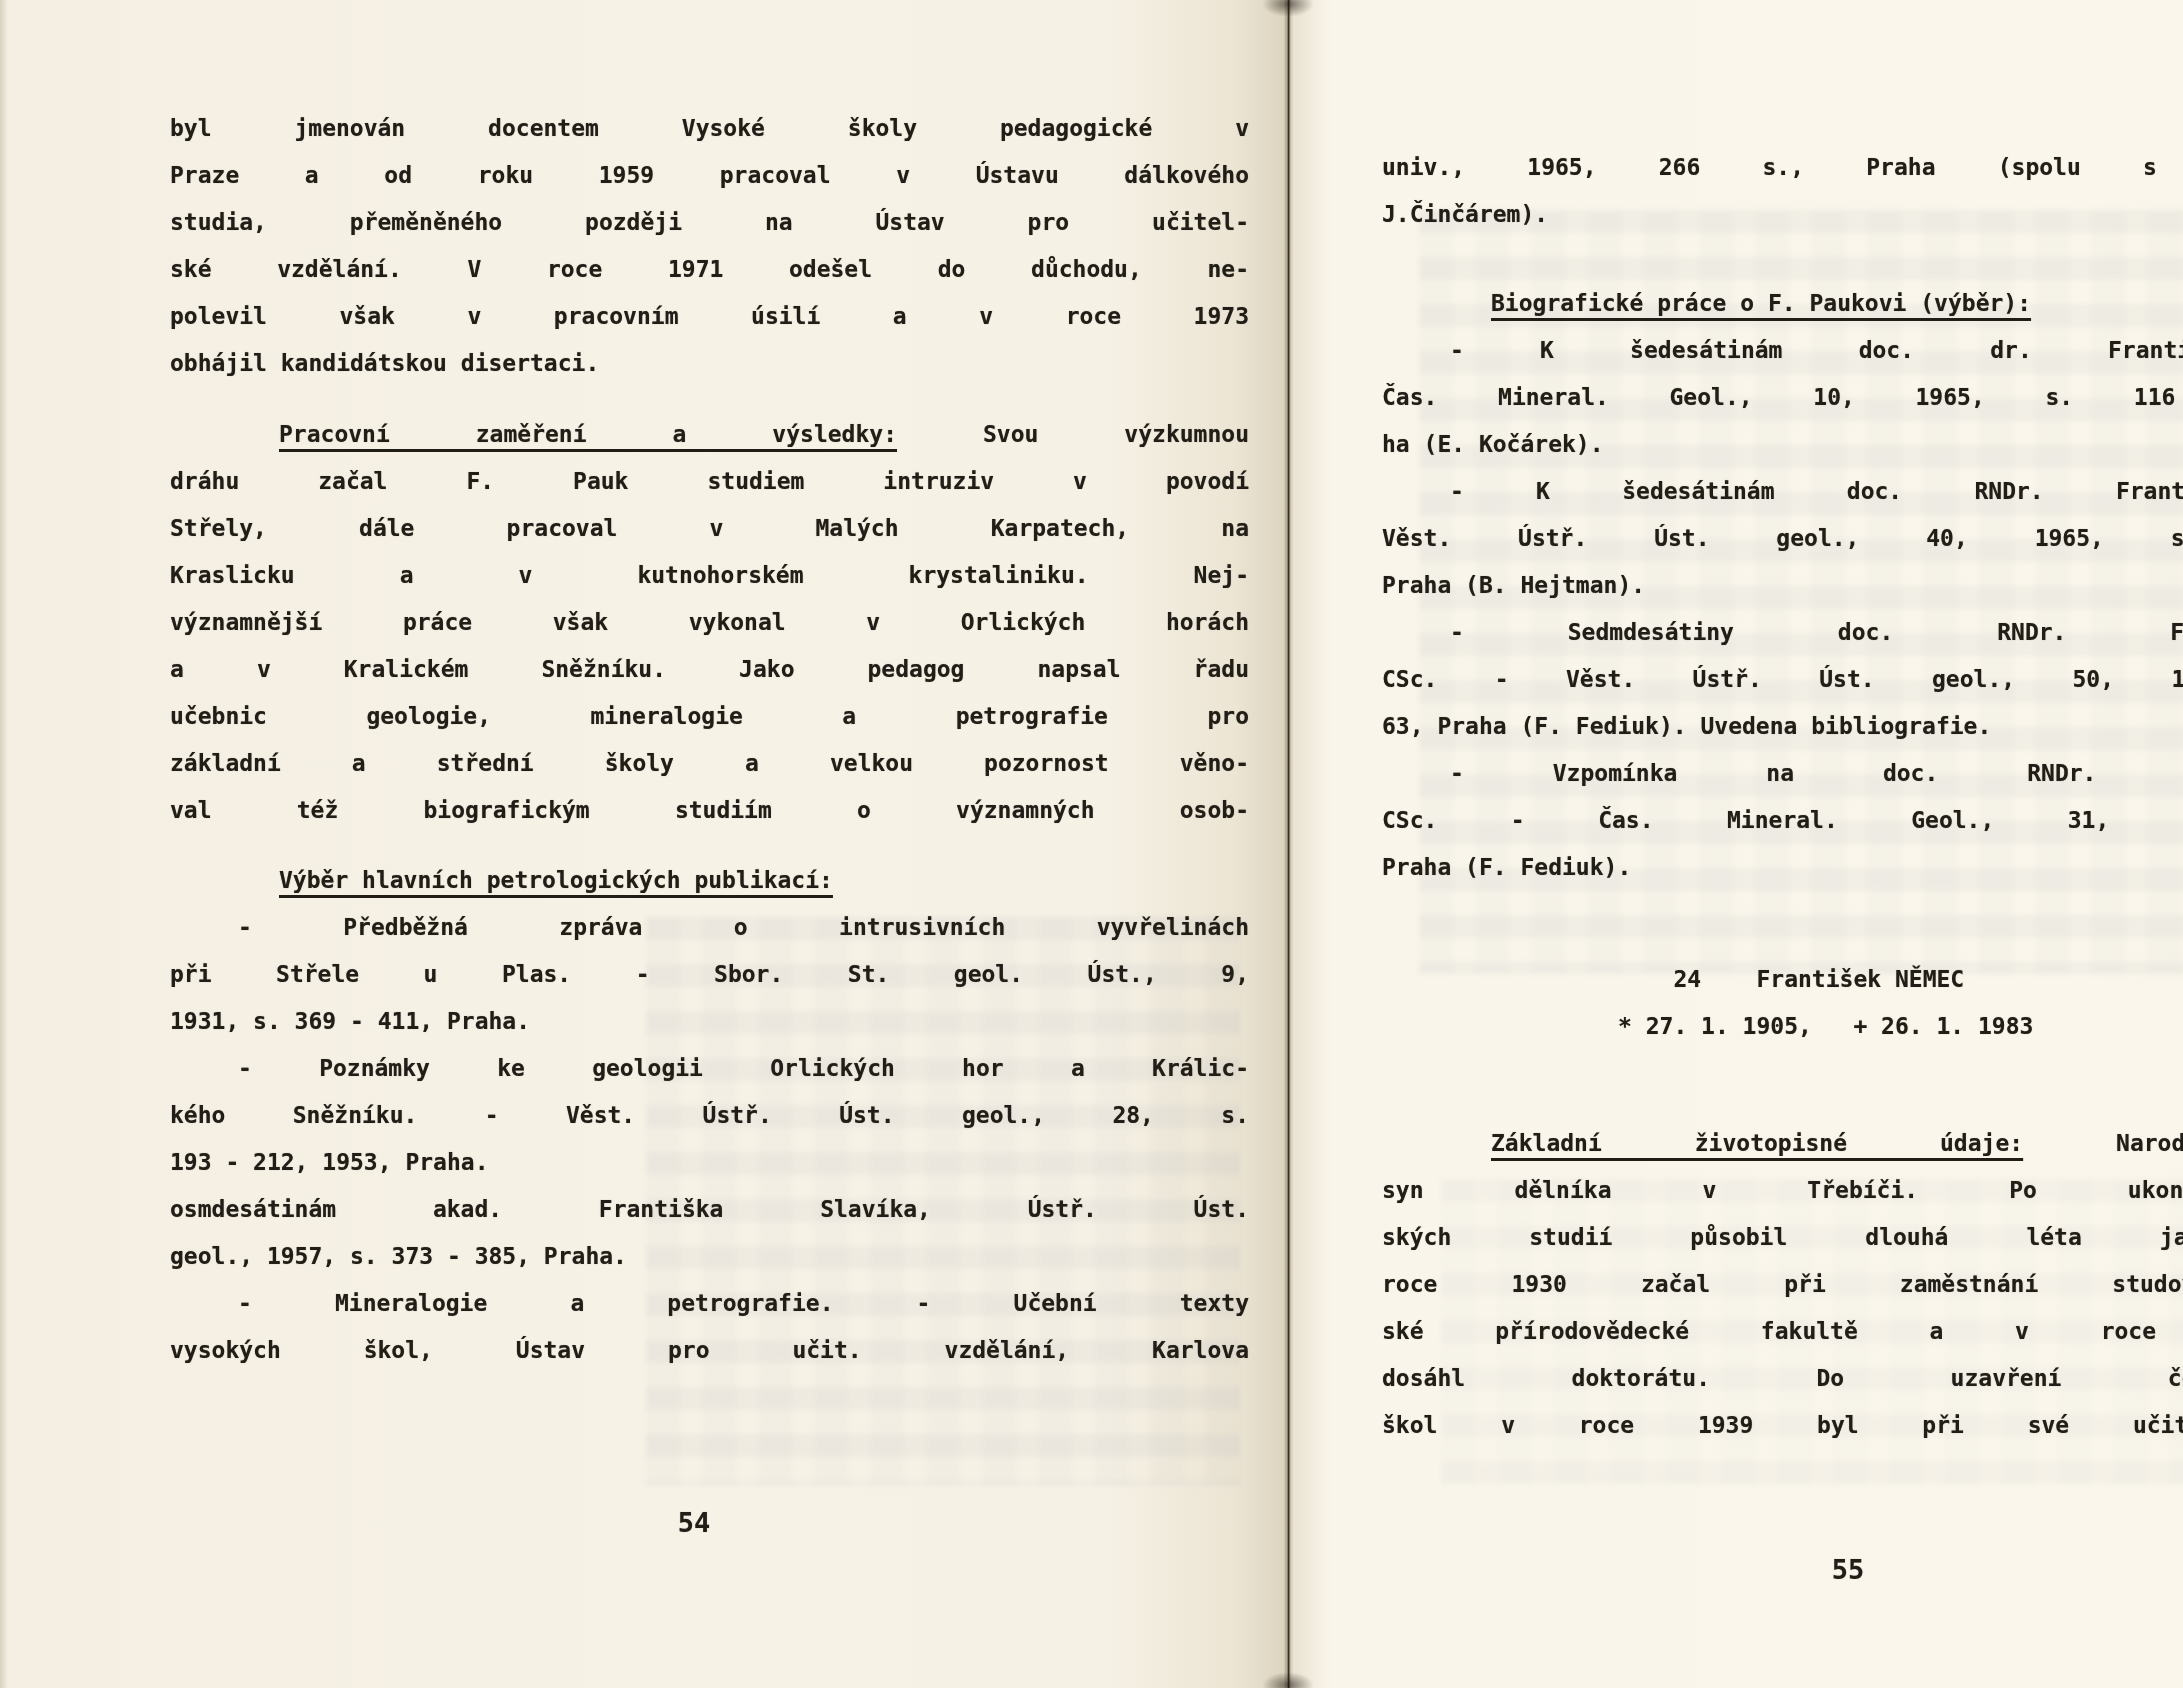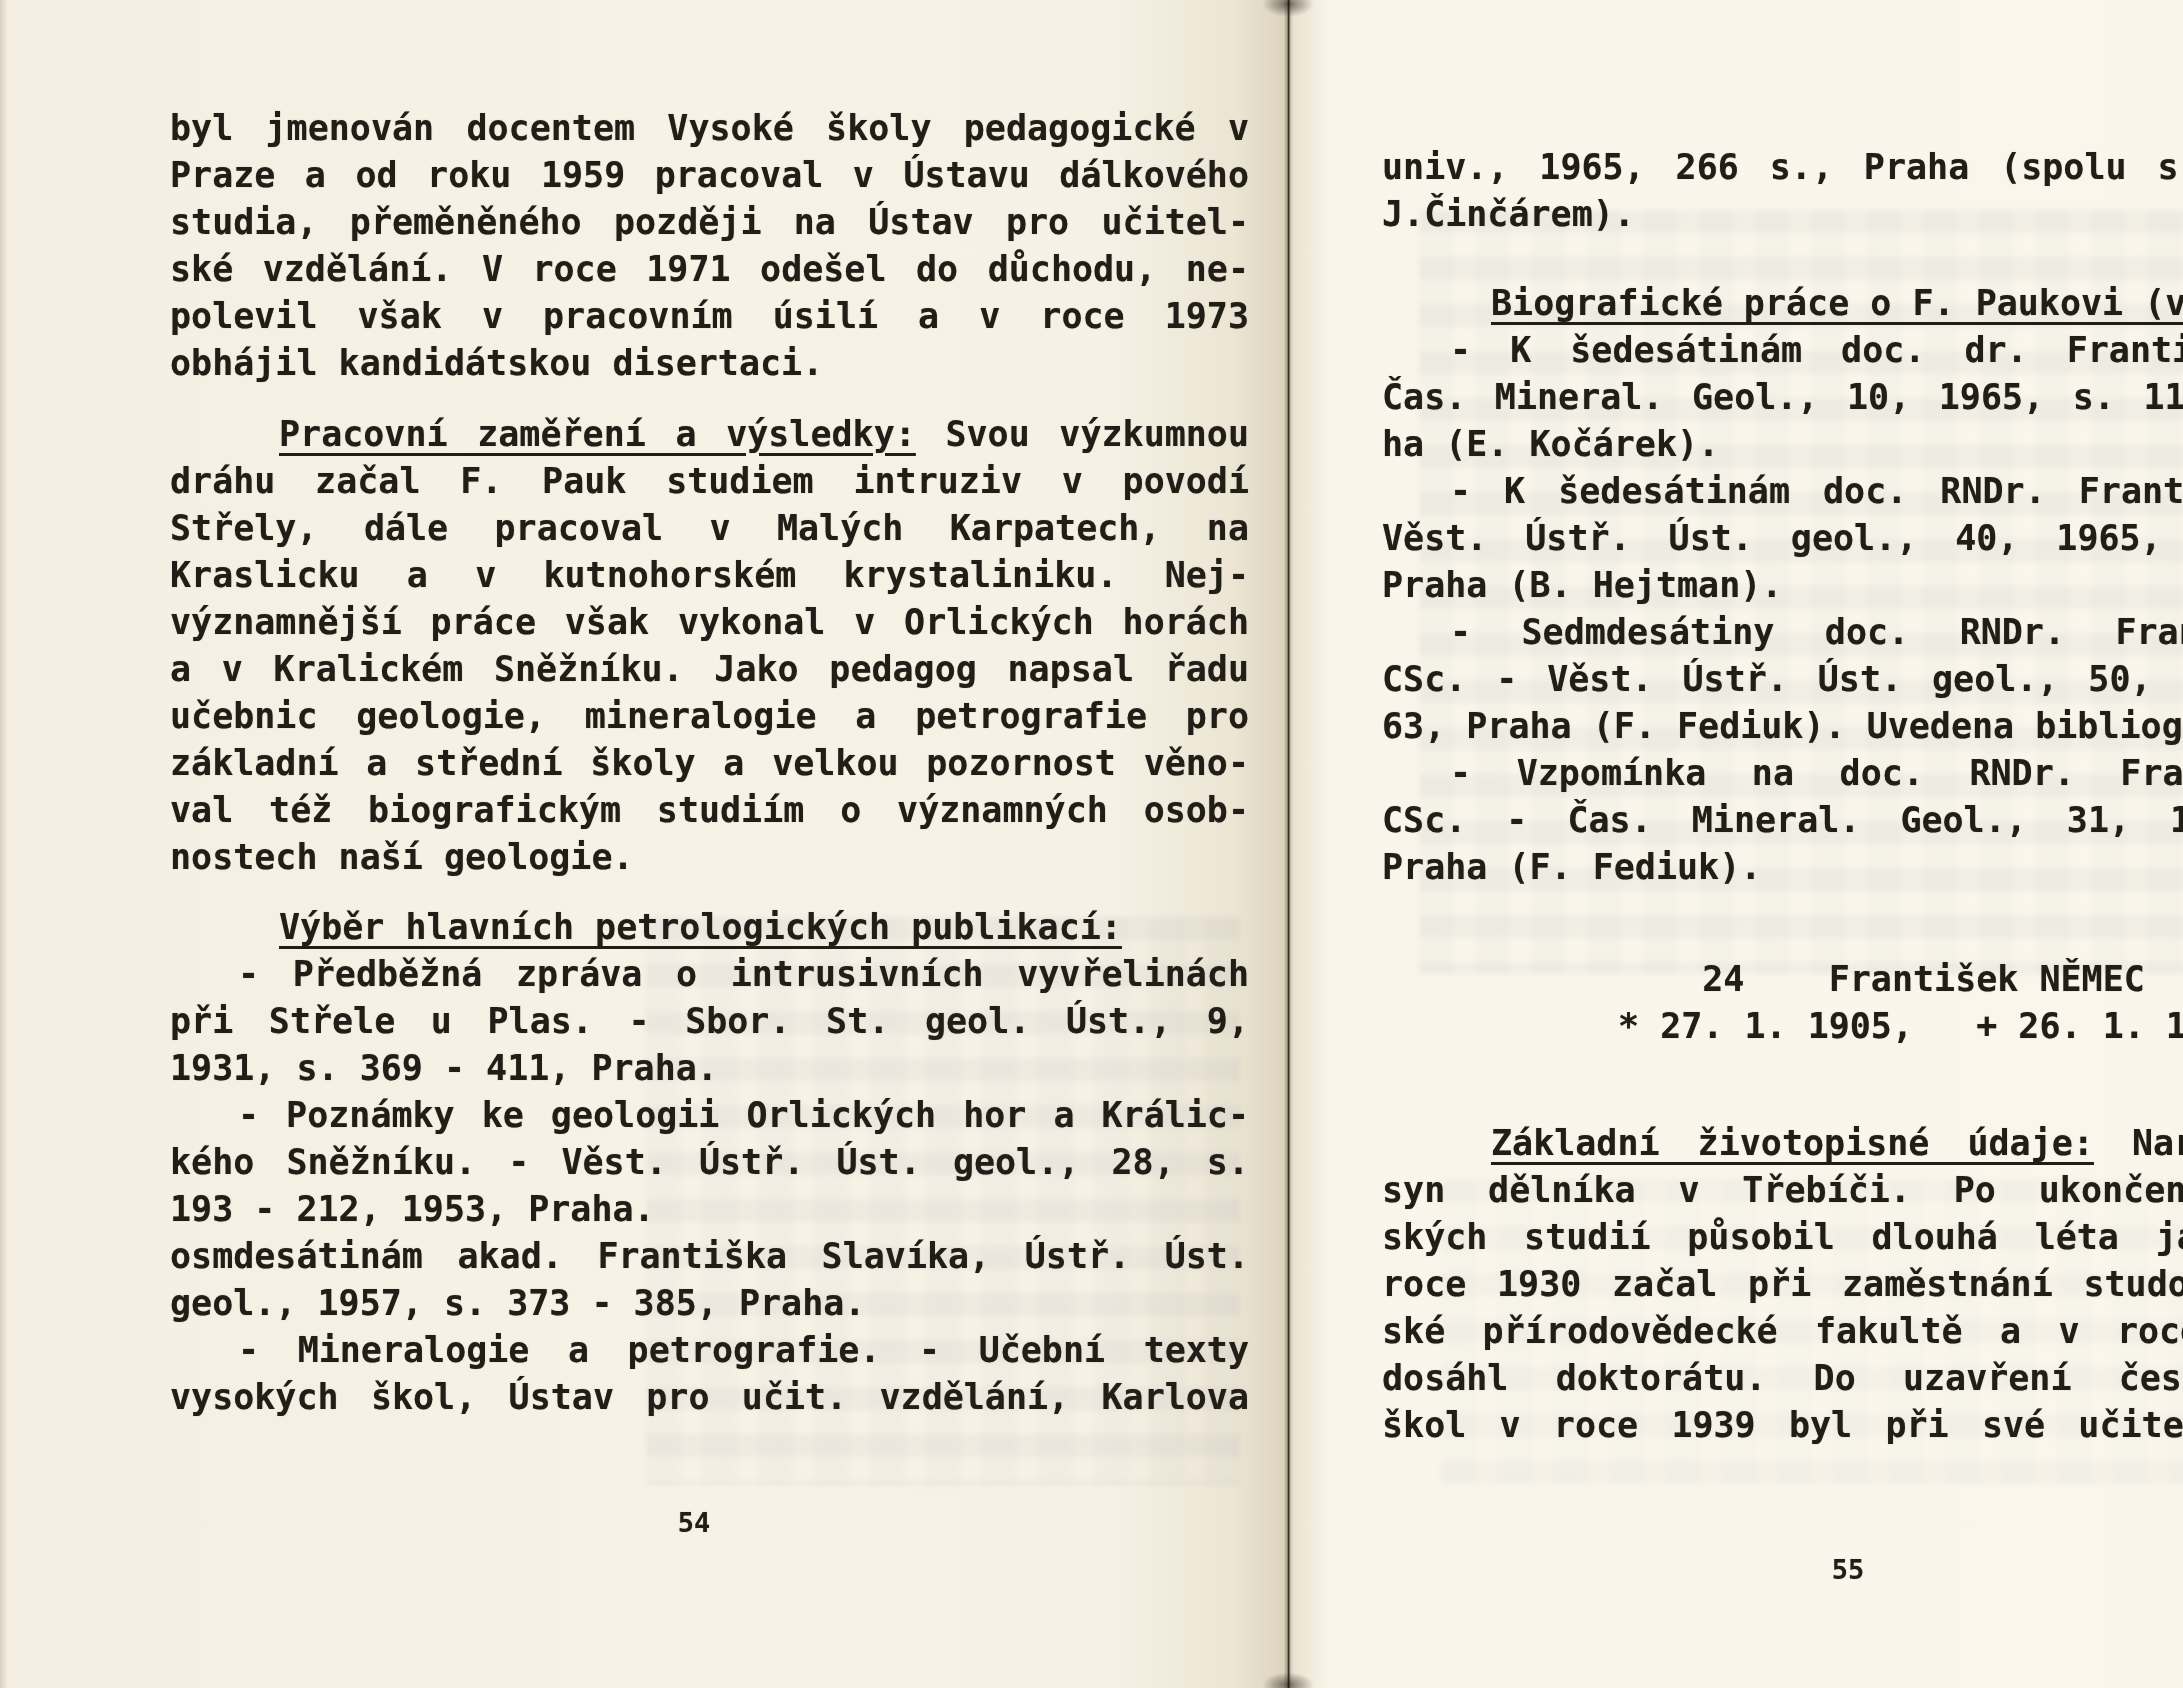--- a/index.html
+++ b/index.html
@@ -20,21 +20,21 @@
   .gutter-line{
     position:absolute;left:1284px;top:0;width:8.7px;height:1689px;
     background:linear-gradient(90deg,rgba(60,45,20,0) 0%,rgba(70,55,25,0.45) 35%,rgba(25,16,6,0.92) 52%,rgba(80,65,35,0.35) 68%,rgba(60,45,20,0) 100%);
   }
   .gutter-cap{
     position:absolute;left:1262px;width:52px;height:26px;
     background:radial-gradient(ellipse at center,rgba(20,12,4,0.55) 0%,rgba(20,12,4,0) 70%);
   }
   .col{
     position:absolute;
-    font-size:35px;line-height:47px;font-weight:bold;
+    font-size:23px;line-height:47px;font-weight:bold;
     color:#211d17;
     text-shadow:0 0 0.9px rgba(30,24,16,0.45);
     text-justify:inter-word;
   }
   #col54{left:170px;top:105px;width:1079px;}
   #col55{left:1382px;top:144px;width:1100px;}
   .line{min-height:47px;text-align:justify;text-align-last:left;}
   .line.j{text-align-last:justify;}
   .line.tab{padding-left:109px;}
   .line.dash{padding-left:68px;}
@@ -83,21 +83,20 @@
     <div class="block" style="margin-top: 23.6px;">
       <div class="line tab j"><u>Pracovní zaměření a výsledky:</u> Svou výzkumnou</div>
       <div class="line j">dráhu začal F. Pauk studiem intruziv v povodí</div>
       <div class="line j">Střely, dále pracoval v Malých Karpatech, na</div>
       <div class="line j">Kraslicku a v kutnohorském krystaliniku. Nej-</div>
       <div class="line j">významnější práce však vykonal v Orlických horách</div>
       <div class="line j">a v Kralickém Sněžníku. Jako pedagog napsal řadu</div>
       <div class="line j">učebnic geologie, mineralogie a petrografie pro</div>
       <div class="line j">základní a střední školy a velkou pozornost věno-</div>
       <div class="line j">val též biografickým studiím o významných osob-</div>
-      <div class="line">nostech naší geologie.</div>
     </div>
     <div class="block" style="margin-top: 23.6px;">
       <div class="line tab"><u>Výběr hlavních petrologických publikací:</u></div>
     </div>
     <div class="block">
       <div class="line dash j">- Předběžná zpráva o intrusivních vyvřelinách</div>
       <div class="line j">při Střele u Plas. - Sbor. St. geol. Úst., 9,</div>
       <div class="line">1931, s. 369 - 411, Praha.</div>
     </div>
     <div class="block">

